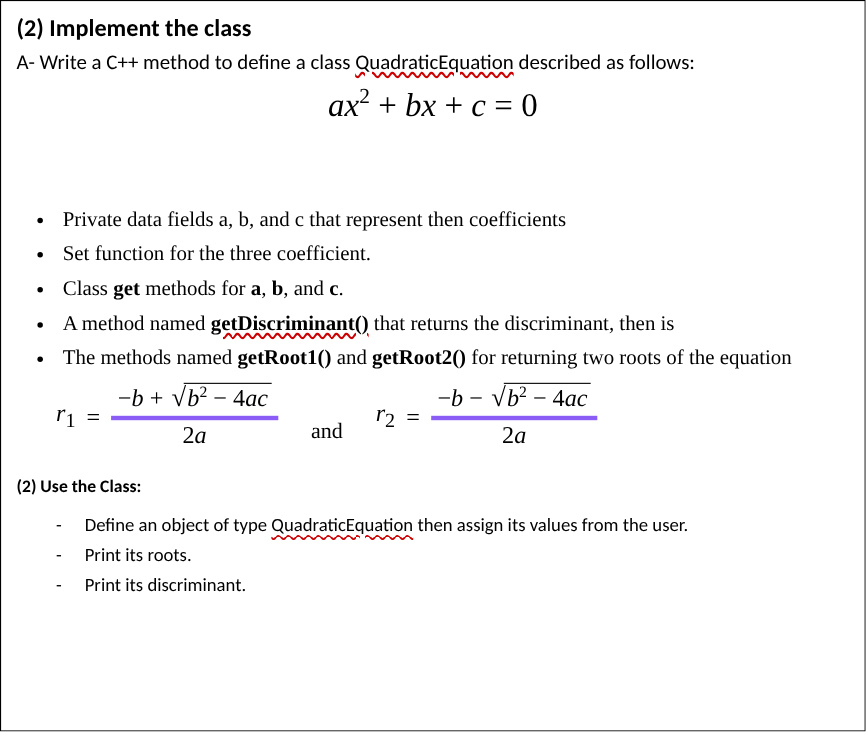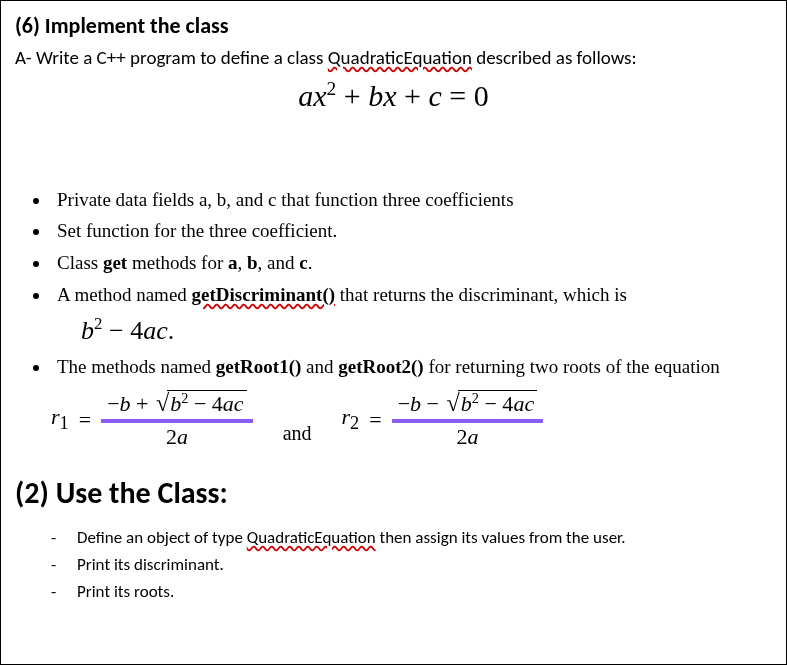--- a/index.html
+++ b/index.html
@@ -100,21 +100,21 @@
   .and-word {
     font-family: "Times New Roman", serif;
     font-style: normal;
     font-size: 20px;
     align-self: flex-end;
     padding-bottom: 2px;
   }
   .heading2 {
     font-family: Calibri, Arial, sans-serif;
     font-weight: bold;
-    font-size: 30px;
+    font-size: 16px;
     margin: 10px 0 14px 0;
   }
   ul.dashes {
     margin: 0 0 12px 36px;
     padding: 0;
     font-family: Calibri, Arial, sans-serif;
     font-size: 17px;
   }
   ul.dashes > li {
     list-style: none;
@@ -128,41 +128,38 @@
     left: 0;
     top: 0;
   }
   b { font-weight: bold; }
 </style>
 </head>
 <body>
 
 <div class="page">
 
-  <div class="heading1">(6) Implement the class</div>
+  <div class="heading1">(2) Implement the class</div>
 
   <div class="line-a">
-    <span>A- Write a C++ program to define a class </span><span class="squig">QuadraticEquation</span><span> described as follows:</span>
+    <span>A- Write a C++ method to define a class </span><span class="squig">QuadraticEquation</span><span> described as follows:</span>
   </div>
 
   <div class="eq-main">
     <span>a</span><span>x</span><sup class="roman">2</sup><span class="roman"> + </span><span>b</span><span>x</span><span class="roman"> + </span><span>c</span><span class="roman"> = </span><span class="roman">0</span>
   </div>
 
   <ul class="bullets">
-    <li>Private data fields a, b, and c that function three coefficients</li>
+    <li>Private data fields a, b, and c that represent then coefficients</li>
     <li>Set function for the three coefficient.</li>
     <li>
       <span>Class </span><b>get</b><span> methods for </span><b>a</b><span>, </span><b>b</b><span>, and </span><b>c</b><span>.</span>
     </li>
     <li>
-      <span>A method named </span><b class="squig">getDiscriminant()</b><span> that returns the discriminant, which is</span>
-      <div class="math-inline">
-        <span>b</span><sup class="roman">2</sup><span class="roman"> − </span><span class="roman">4</span><span>a</span><span>c</span><span class="roman">.</span>
-      </div>
+      <span>A method named </span><b class="squig">getDiscriminant()</b><span> that returns the discriminant, then is</span>
     </li>
     <li>
       <span>The methods named </span><b>getRoot1()</b><span> and </span><b>getRoot2()</b><span> for returning two roots of the equation</span>
     </li>
   </ul>
 
   <div class="roots-row">
     <div class="frac-block">
       <span><span>r</span><sub class="roman">1</sub></span>
       <span class="roman"> = </span>
@@ -187,17 +184,17 @@
       </span>
     </div>
   </div>
 
   <div class="heading2">(2) Use the Class:</div>
 
   <ul class="dashes">
     <li>
       <span>Define an object of type </span><span class="squig">QuadraticEquation</span><span> then assign its values from the user.</span>
     </li>
+    <li>Print its roots.</li>
     <li>Print its discriminant.</li>
-    <li>Print its roots.</li>
   </ul>
 
 </div>
 
 </body></html>

